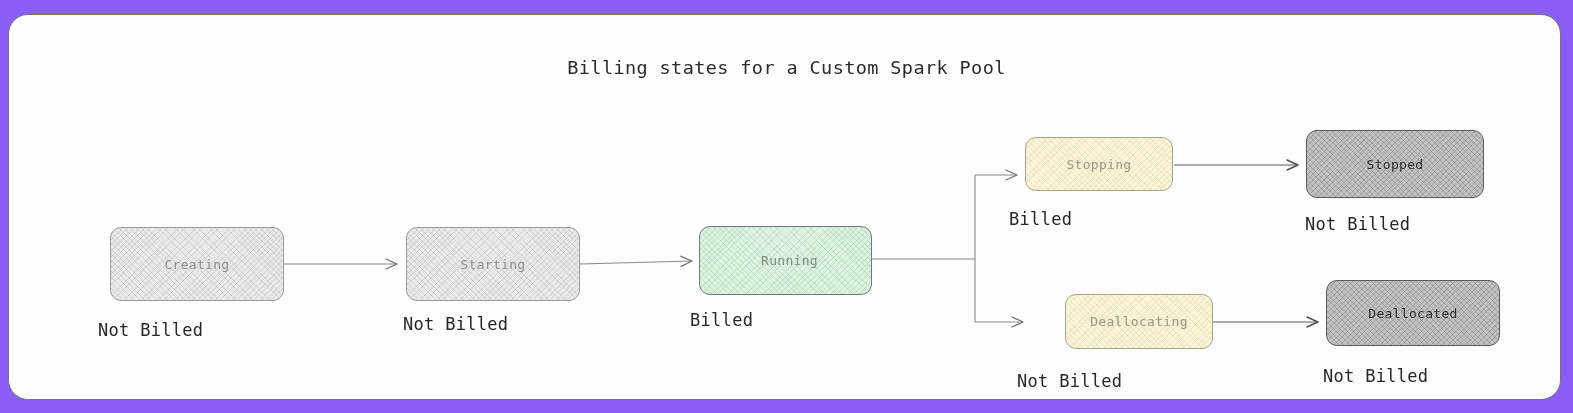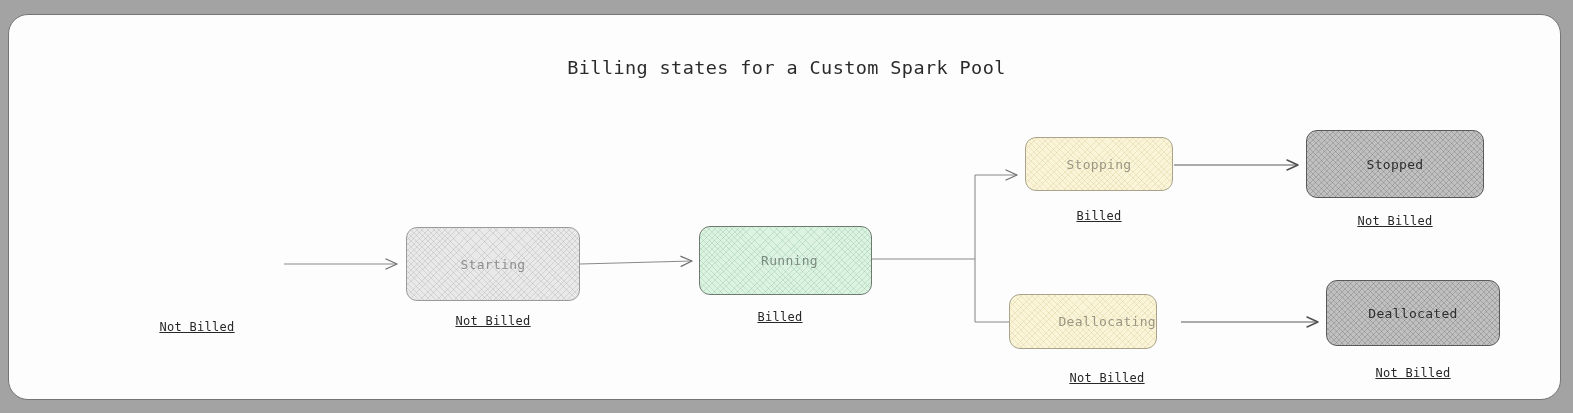--- a/index.html
+++ b/index.html
@@ -11,21 +11,21 @@
     width: 1573px;
     height: 413px;
     font-family: "DejaVu Sans Mono", "Liberation Mono", monospace;
     overflow: hidden;
   }
 
   #canvas {
     position: relative;
     width: 1573px;
     height: 413px;
-    background: #a3a3a3;
+    background: #8b5cf6;
   }
 
   
   .frame {
     position: absolute;
     left: 8px;
     top: 14px;
     width: 1553px;
     height: 386px;
     border: 1.4px solid #757575;
@@ -116,26 +116,25 @@
   }
   .node.cream::before {
     background-image:
       repeating-linear-gradient(45deg,  rgba(200,180,110,0.25) 0 0.6px, transparent 0.6px 4px),
       repeating-linear-gradient(-45deg, rgba(200,180,110,0.25) 0 0.6px, transparent 0.6px 4px);
   }
 
   
   .caption {
     position: absolute;
-    text-align: center;
-    font-size: 12px;
+    text-align: left;
+    font-size: 17px;
     letter-spacing: 0.3px;
     color: #272727;
     white-space: pre;
-    text-decoration: underline;
   }
 
   
   #edges {
     position: absolute;
     left: 0; top: 0;
     width: 1573px;
     height: 413px;
     pointer-events: none;
   }
@@ -184,20 +183,23 @@
 
     <g>
       <path d="M1174,165 L1298,165" fill="none" stroke="#5b5b5b" stroke-width="1.2" marker-end="url(#ahd)"></path>
     </g>
 
     <g>
       <path d="M1181,322 L1318,322" fill="none" stroke="#5b5b5b" stroke-width="1.2" marker-end="url(#ahd)"></path>
     </g>
   </svg>
 
+  <div class="node gray-light" style="left:110px; top:227px; width:174px; height:74px;">
+    <span class="node-label">Creating</span>
+  </div>
   <div class="caption" style="left:98px; top:320px; width:198px;">Not Billed</div>
 
   <div class="node gray-light" style="left:406px; top:227px; width:174px; height:74px;">
     <span class="node-label">Starting</span>
   </div>
   <div class="caption" style="left:403px; top:314px; width:180px;">Not Billed</div>
 
   <div class="node green" style="left:699px; top:226px; width:173px; height:69px;">
     <span class="node-label">Running</span>
   </div>
@@ -206,21 +208,21 @@
   <div class="node cream" style="left:1025px; top:137px; width:148px; height:54px;">
     <span class="node-label">Stopping</span>
   </div>
   <div class="caption" style="left:1009px; top:209px; width:180px;">Billed</div>
 
   <div class="node gray-dark" style="left:1306px; top:130px; width:178px; height:68px;">
     <span class="node-label">Stopped</span>
   </div>
   <div class="caption" style="left:1305px; top:214px; width:180px;">Not Billed</div>
 
-  <div class="node cream" style="left:1009px; top:294px; width:148px; height:55px;justify-content:flex-end;">
+  <div class="node cream" style="left:1065px; top:294px; width:148px; height:55px;">
     <span class="node-label">Deallocating</span>
   </div>
   <div class="caption" style="left:1017px; top:371px; width:180px;">Not Billed</div>
 
   <div class="node gray-dark" style="left:1326px; top:280px; width:174px; height:66px;">
     <span class="node-label">Deallocated</span>
   </div>
   <div class="caption" style="left:1323px; top:366px; width:180px;">Not Billed</div>
 
 </div>

